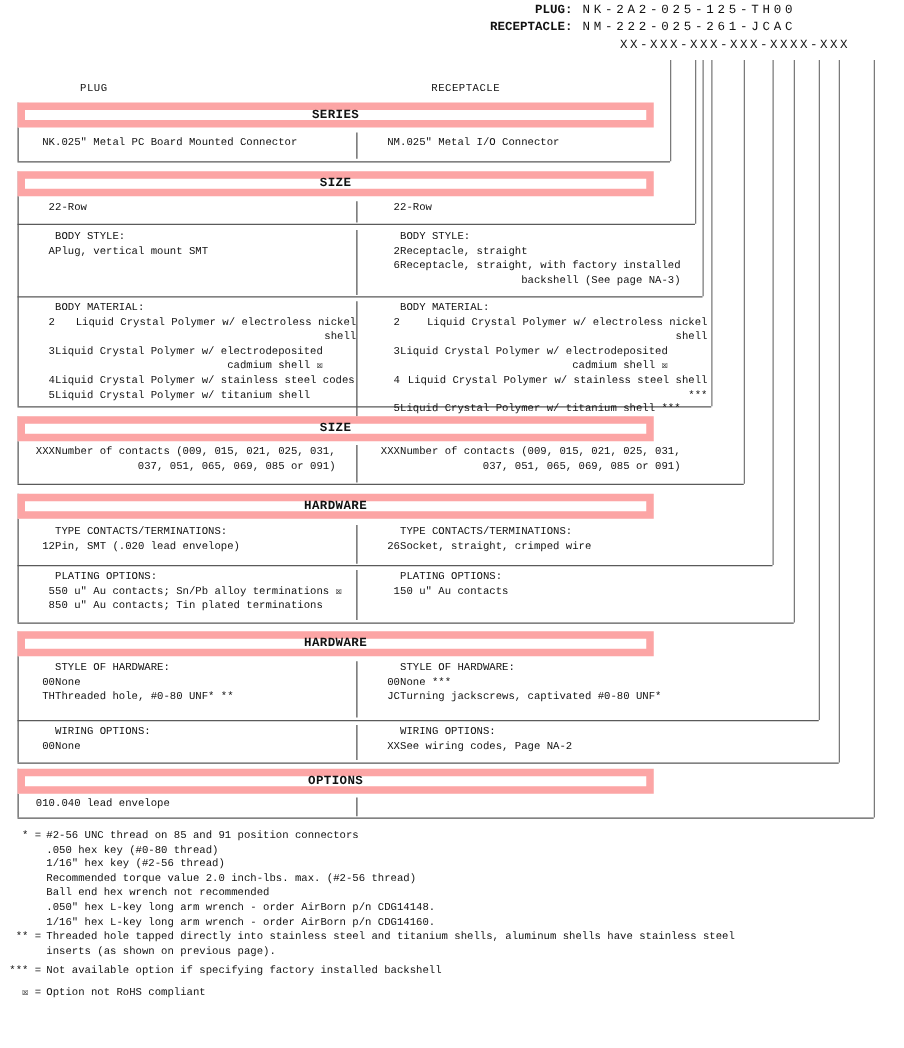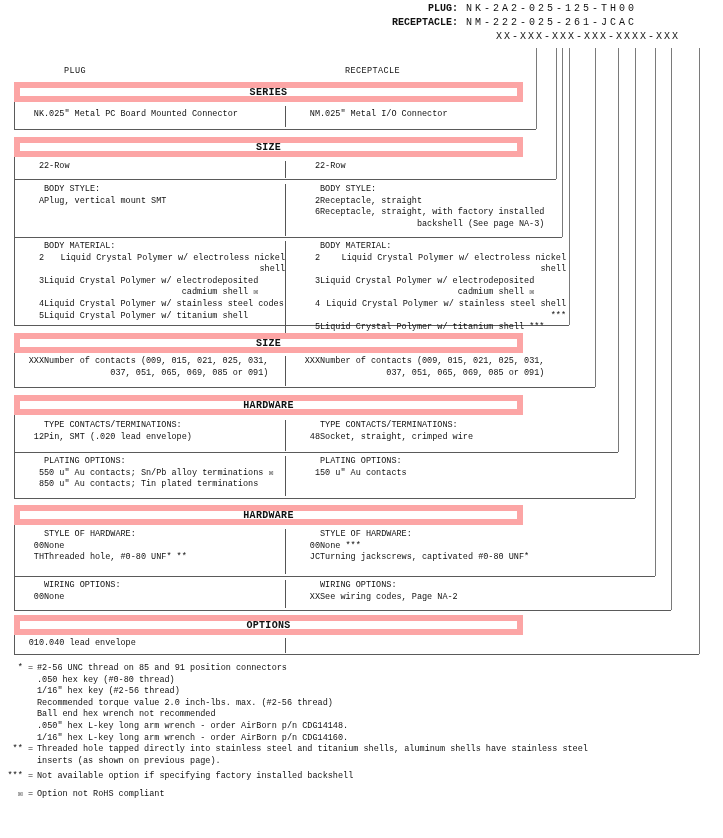--- a/index.html
+++ b/index.html
@@ -197,21 +197,21 @@
     <div class="bcol l">
       <div class="blabel-l">TYPE CONTACTS/TERMINATIONS:</div>
       <div class="row">
         <span class="code">12</span>
         <span class="desc">Pin, SMT (.020 lead envelope)</span>
       </div>
     </div>
     <div class="bcol r">
       <div class="blabel-r">TYPE CONTACTS/TERMINATIONS:</div>
       <div class="row">
-        <span class="code">48</span>
+        <span class="code">26</span>
         <span class="desc">Socket, straight, crimped wire</span>
       </div>
     </div>
   </div>
   <div class="block" style="top:456px;min-height:40px">
     <div class="bcol l">
       <div class="blabel-l">PLATING OPTIONS:</div>
       <div class="row">
         <span class="code">5</span>
         <span class="desc">50 u" Au contacts; Sn/Pb alloy terminations ☒</span>

